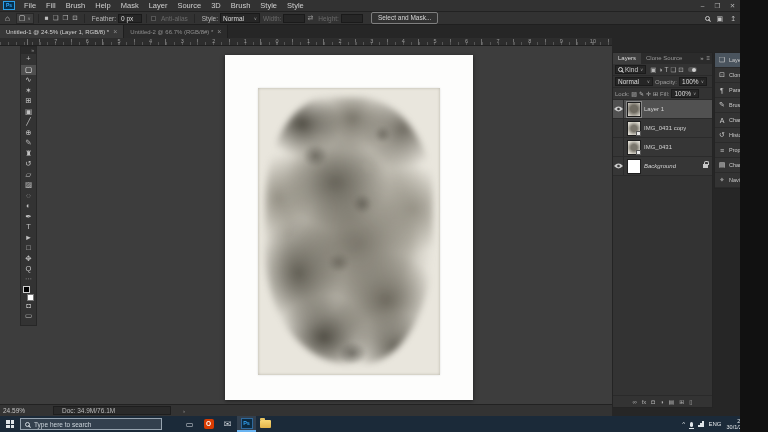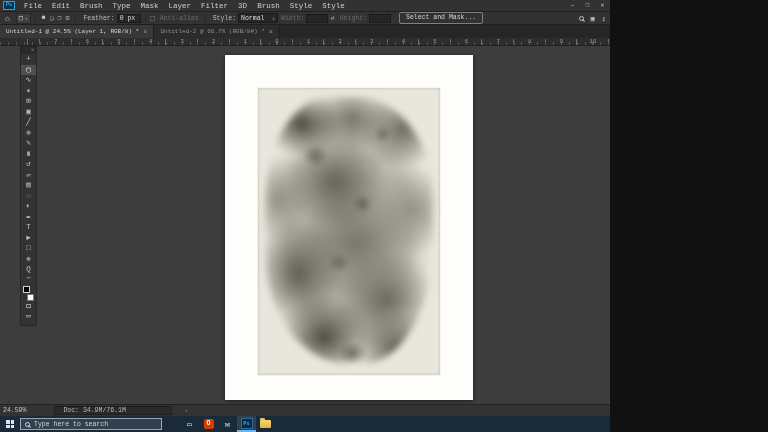--- a/index.html
+++ b/index.html
@@ -1,17 +1,17 @@
 <!DOCTYPE html>
 <html><head>
 <meta charset="utf-8">
 <style>
   html,body{margin:0;padding:0;background:#111;}
-  #app{position:relative;width:610px;height:432px;background:#262626;overflow:hidden;
-       font-family:Liberation Mono, monospace;color:#c6c6c6;-webkit-font-smoothing:antialiased;}
+  #app{position:relative;width:740px;height:432px;background:#262626;overflow:hidden;
+       font-family:Liberation Sans, sans-serif;color:#c6c6c6;-webkit-font-smoothing:antialiased;}
   #app *{box-sizing:border-box;}
 
   
   .menubar{position:absolute;top:0;left:0;right:0;height:12px;background:#323232;
            border-bottom:1px solid #222;display:flex;align-items:center;z-index:30;}
   .ps-appicon{width:12px;height:9px;margin:0 4px 0 3px;background:#05314e;border:1px solid #2d9fe8;
               color:#31a8ff;font-size:5px;line-height:7px;text-align:center;font-weight:bold;}
   .menu-item{font-size:7.5px;color:#cfcfcf;padding:0 5px;line-height:12px;}
   .win-controls{position:absolute;right:0;top:0;display:flex;}
   .win-controls span{width:15px;text-align:center;font-size:6.5px;line-height:11px;color:#b5b5b5;}
@@ -201,26 +201,26 @@
 </head>
 <body>
 
 <div id="app">
 
   <div class="menubar">
     <div class="ps-appicon">Ps</div>
     <div style="display:flex;">
 
     <span class="menu-item">File</span>
-        <span class="menu-item">Edit</span>
+        <span class="menu-item">Fill</span>
         <span class="menu-item">Brush</span>
-        <span class="menu-item">Type</span>
+        <span class="menu-item">Help</span>
         <span class="menu-item">Mask</span>
         <span class="menu-item">Layer</span>
-        <span class="menu-item">Filter</span>
+        <span class="menu-item">Source</span>
         <span class="menu-item">3D</span>
         <span class="menu-item">Brush</span>
         <span class="menu-item">Style</span>
         <span class="menu-item">Style</span>
       </div>
     <div class="win-controls">
       <span>–</span>
       <span>❐</span>
       <span>✕</span>
     </div>

